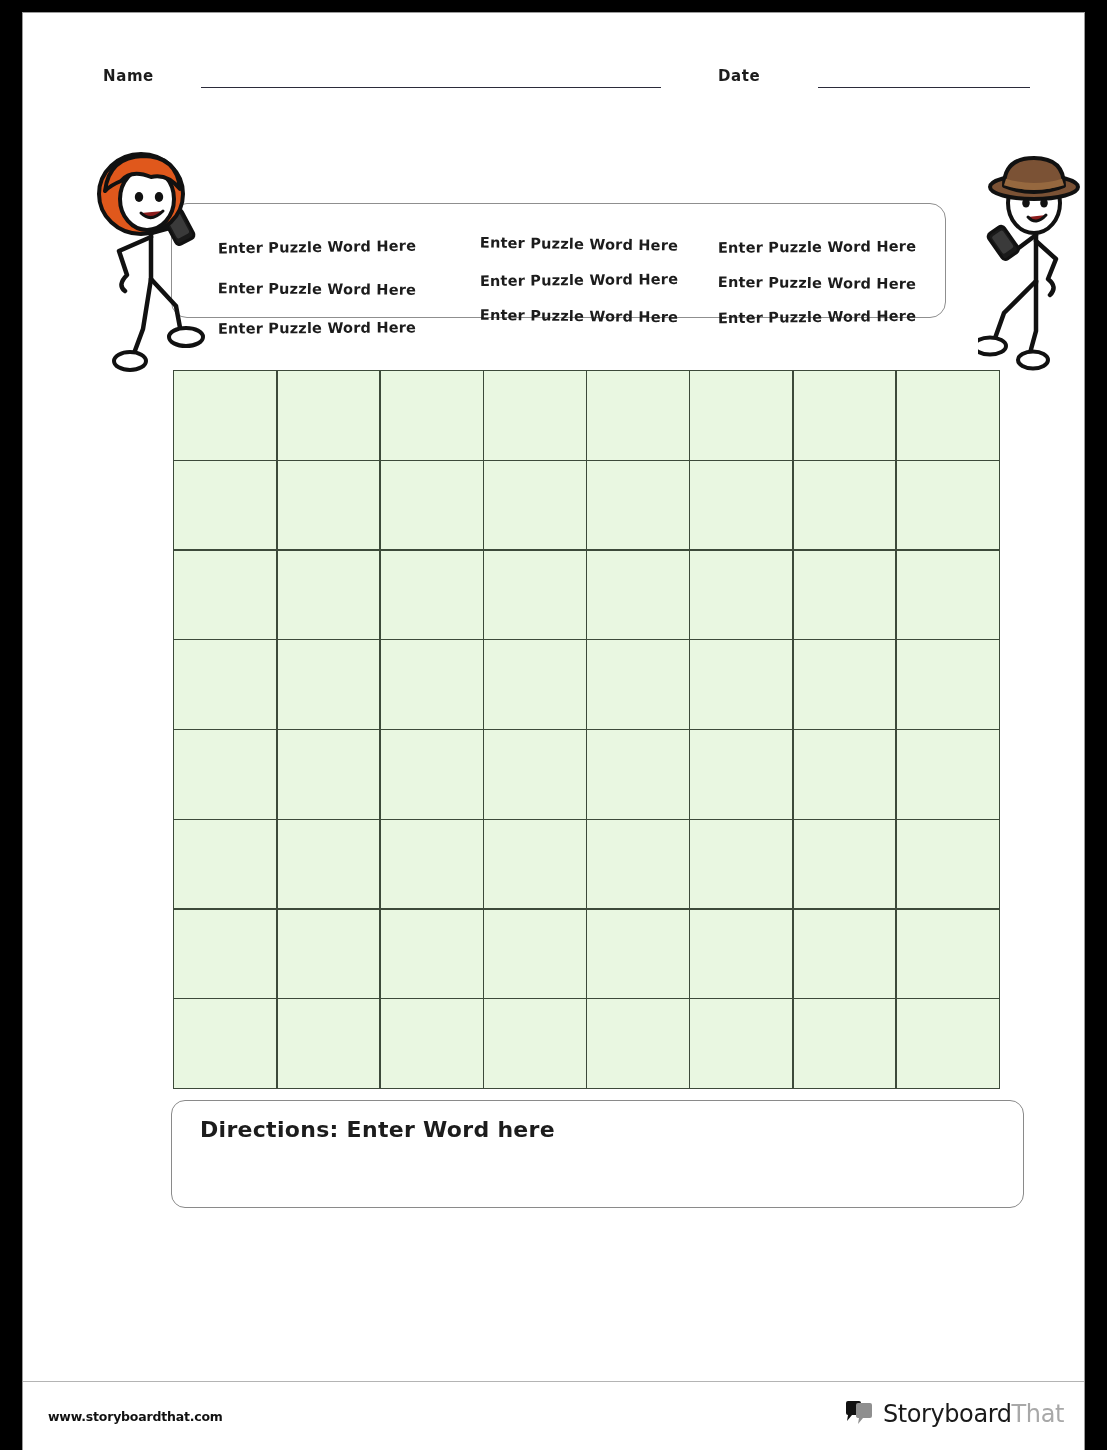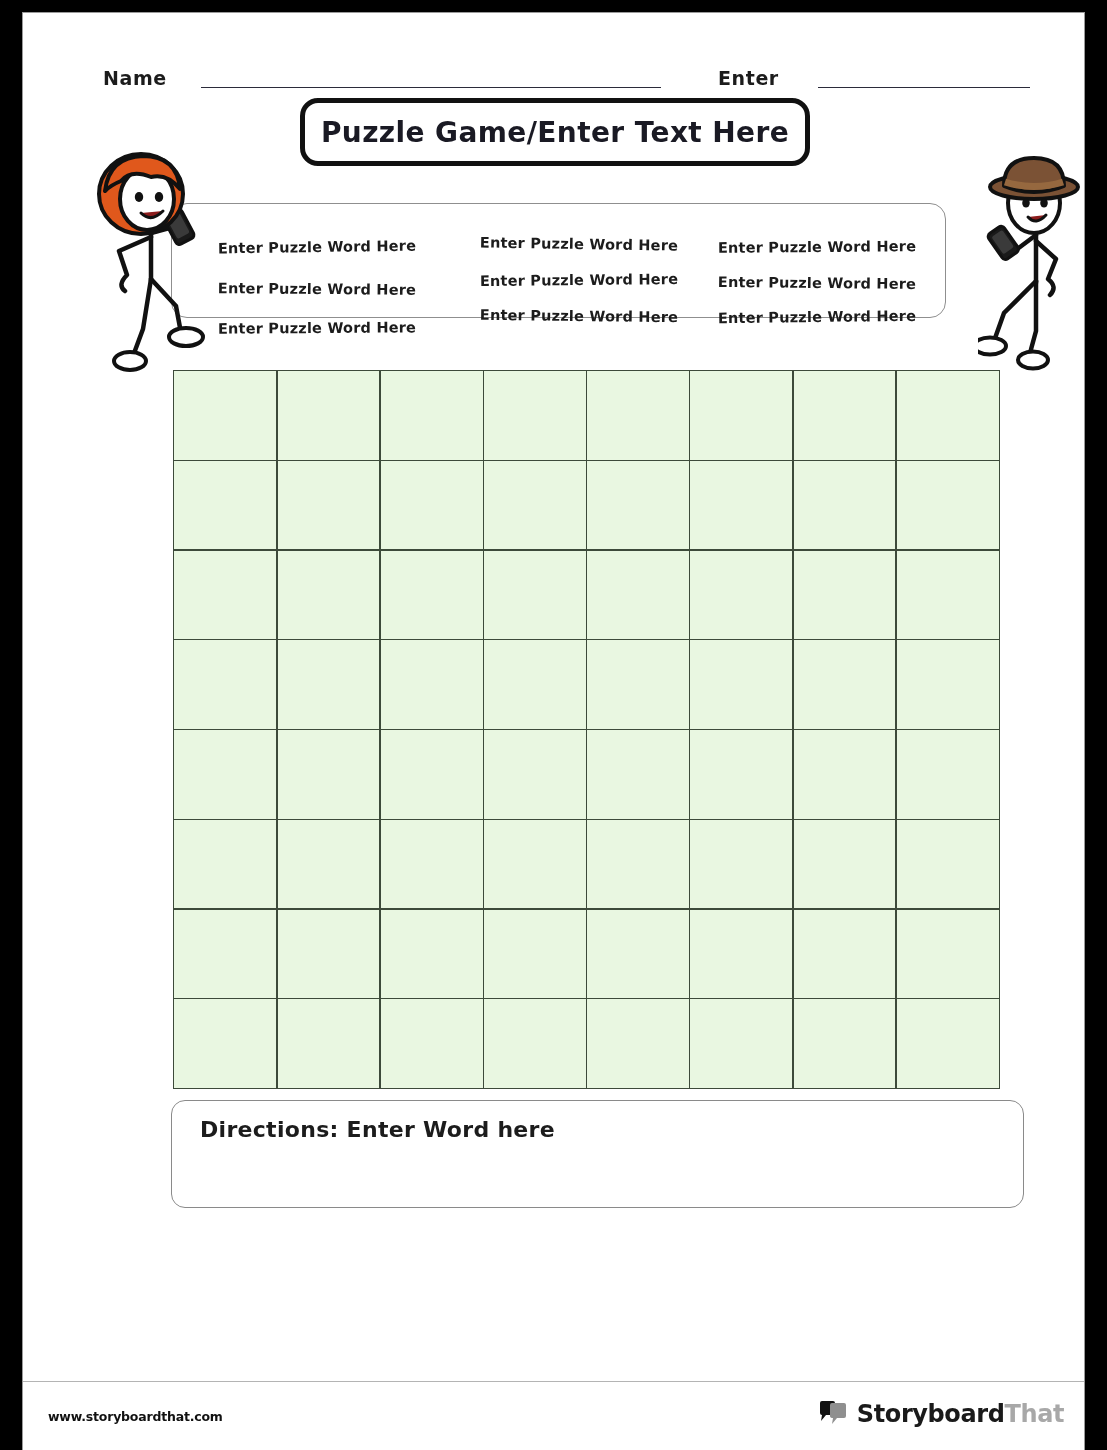--- a/index.html
+++ b/index.html
@@ -35,21 +35,21 @@
 
   
   #meta-row {
     position: absolute;
     left: 0; top: 42px;
     width: 1063px;
     height: 34px;
   }
   .meta-label {
     position: absolute;
-    font-size: 19px;
+    font-size: 15px;
     font-weight: 600;
     color: #1c1c1c;
     font-family: "DejaVu Sans", sans-serif;
     letter-spacing: 0.6px;
   }
   .meta-rule {
     position: absolute;
     height: 0;
     border-bottom: 1.6px solid #2b2b3a;
   }
@@ -193,46 +193,42 @@
     font-family: "DejaVu Sans", sans-serif;
     letter-spacing: -0.2px;
   }
   #footer-logo {
     position: absolute;
     right: 22px;
     top: 18px;
     display: flex;
     align-items: center;
     gap: 8px;
-    font-weight: bold;
   }
   #logo-wordmark {
     font-size: 24px;
     font-family: "DejaVu Sans", sans-serif;
     letter-spacing: -0.4px;
     white-space: nowrap;
   }
   #logo-storyboard { color: #1a1a1a; }
   #logo-that { color: #a8a8a8; }
 </style>
 </head>
 <body>
 
 <div id="page">
 
   <div id="meta-row">
     <span id="name-label" class="meta-label">Name</span>
     <span id="name-rule" class="meta-rule"></span>
-    <span id="date-label" class="meta-label">Enter</span>
+    <span id="date-label" class="meta-label">Date</span>
     <span id="date-rule" class="meta-rule"></span>
   </div>
 
-  <div id="title-box">
-    <span id="title-text" class="hand">Puzzle Game/Enter Text Here</span>
-  </div>
 
   <div id="character-girl" class="character">
     <svg viewBox="0 0 150 228" width="150" height="228" xmlns="http://www.w3.org/2000/svg">
 
       <path d="M70 128 L62 178 L52 205" fill="none" stroke="#111" stroke-width="4.5" stroke-linecap="round"></path>
       <path d="M70 128 L95 155 L100 182" fill="none" stroke="#111" stroke-width="4.5" stroke-linecap="round"></path>
 
       <ellipse cx="49" cy="210" rx="16" ry="9" fill="#fff" stroke="#111" stroke-width="4"></ellipse>
       <ellipse cx="105" cy="186" rx="17" ry="9" fill="#fff" stroke="#111" stroke-width="4"></ellipse>
 

